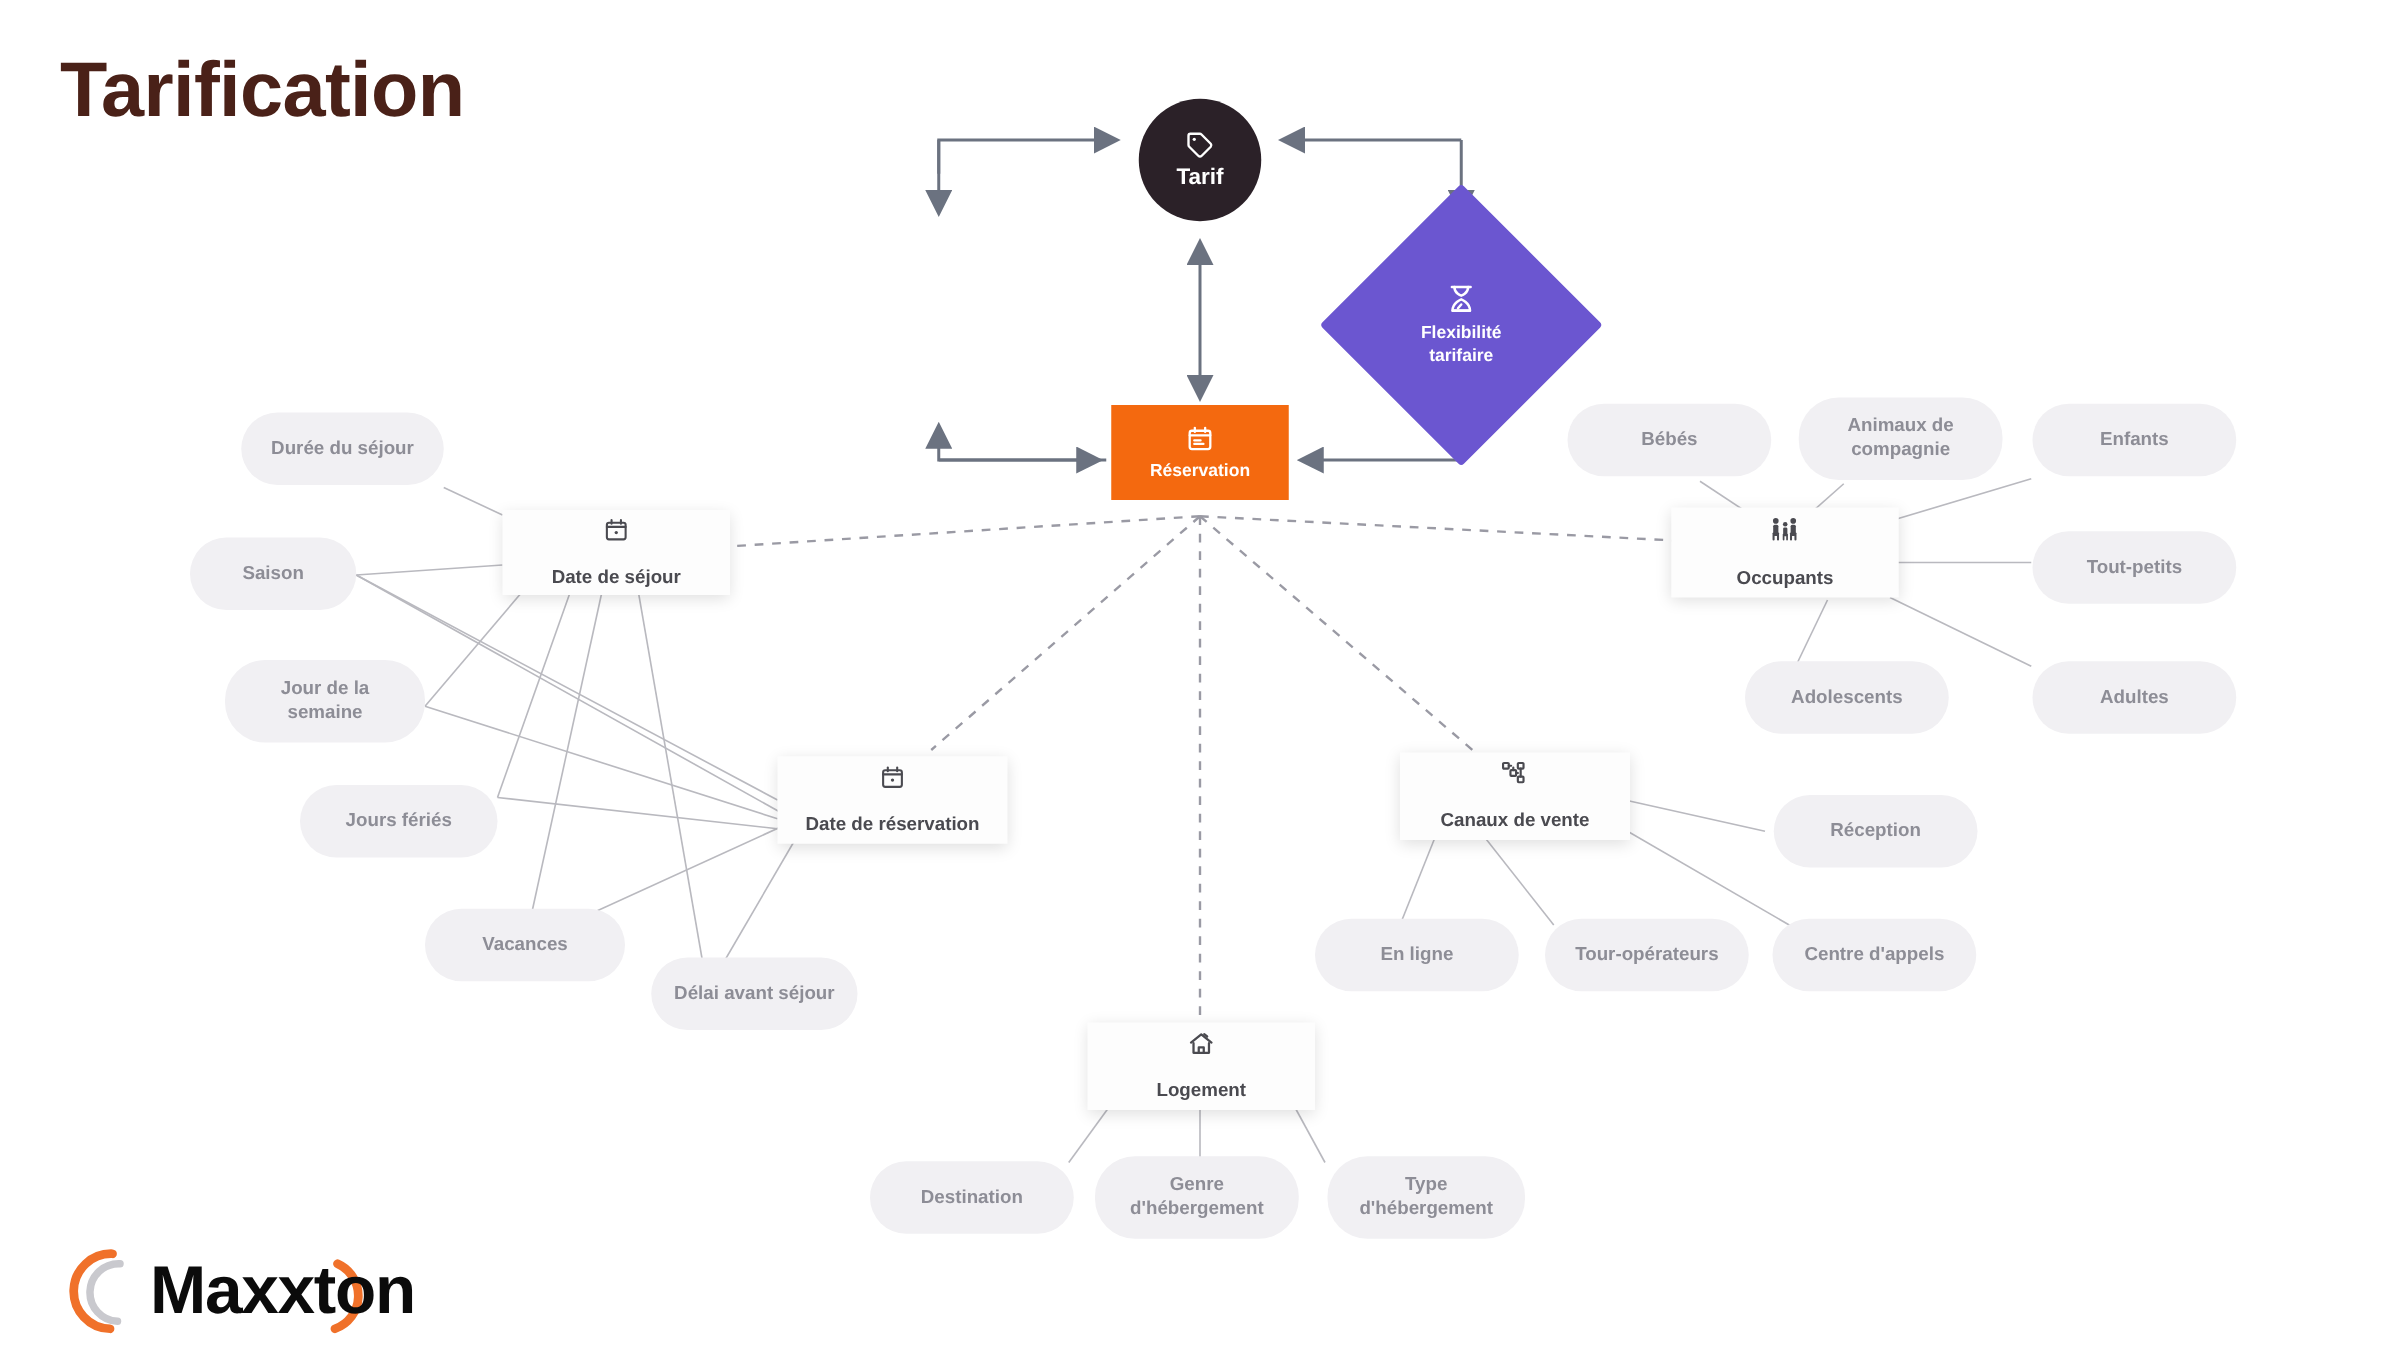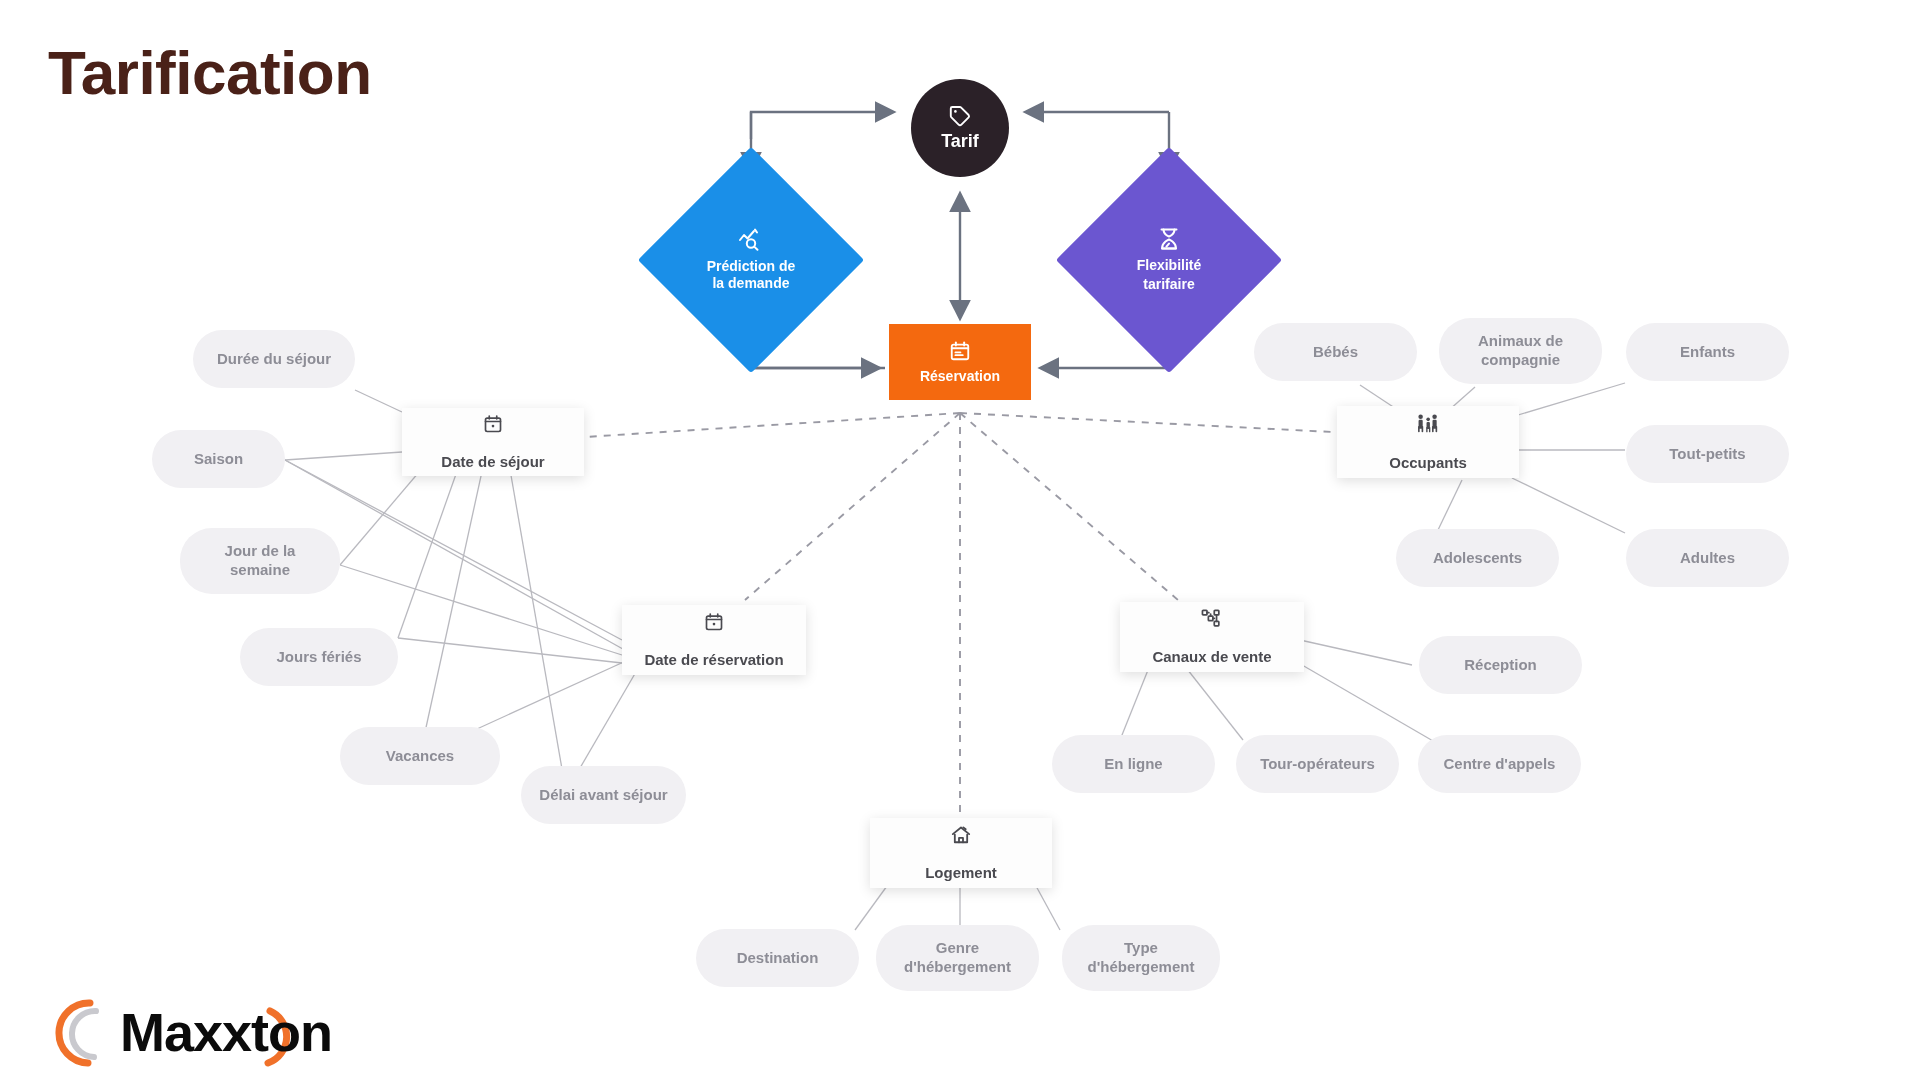--- a/index.html
+++ b/index.html
@@ -159,35 +159,20 @@
   <div class="node circle-node" style="left:911px;top:79px;">
     <span class="icon">
       <svg width="24" height="24" viewBox="0 0 24 24" fill="none" stroke="#fff" stroke-width="1.9" stroke-linecap="round" stroke-linejoin="round">
         <path d="M20.6 13.4 13.4 20.6a2 2 0 0 1-2.8 0l-7.2-7.2a2 2 0 0 1-.6-1.4V4.5A1.5 1.5 0 0 1 4.3 3h7.5a2 2 0 0 1 1.4.6l7.4 7.4a1.9 1.9 0 0 1 0 2.4z"></path>
         <circle cx="7.4" cy="7.4" r="1.3" fill="#fff" stroke="none"></circle>
       </svg>
     </span>
     <span class="nlabel">Tarif</span>
   </div>
 
-  <div class="diamond-wrap" style="left:671px;top:180px;">
-    <div class="diamond-bg" style="background:#1A8FE8;"></div>
-    <div class="diamond-in">
-      <span class="icon">
-        <svg width="26" height="24" viewBox="0 0 26 24" fill="none" stroke="#fff" stroke-width="2" stroke-linecap="round" stroke-linejoin="round">
-          <path d="M2 12 L6 7 L9.5 10.5 L16 3"></path>
-          <path d="M17 1.5 L19 4.5"></path>
-          <circle cx="13" cy="15.5" r="4.2"></circle>
-          <path d="M16.2 18.6 L19.5 21.8"></path>
-        </svg>
-      </span>
-      <span class="nlabel">Prédiction de</span>
-      <span class="nlabel" style="margin-top:0;">la demande</span>
-    </div>
-  </div>
 
   <div class="diamond-wrap" style="left:1089px;top:180px;">
     <div class="diamond-bg" style="background:#6B56D0;"></div>
     <div class="diamond-in">
       <span class="icon">
         <svg width="24" height="24" viewBox="0 0 24 24" fill="none" stroke="#fff" stroke-width="2" stroke-linecap="round" stroke-linejoin="round">
           <path d="M4.5 2.5 H19.5"></path>
           <path d="M6.5 2.5 C6.5 8 12 9.5 12 9.5 C12 9.5 17.5 8 17.5 2.5"></path>
           <path d="M5 21.5 C5 15 12 12.5 12 12.5 C12 12.5 19 15 19 21.5 Z"></path>
           <path d="M5.2 21.4 H18.8"></path>

